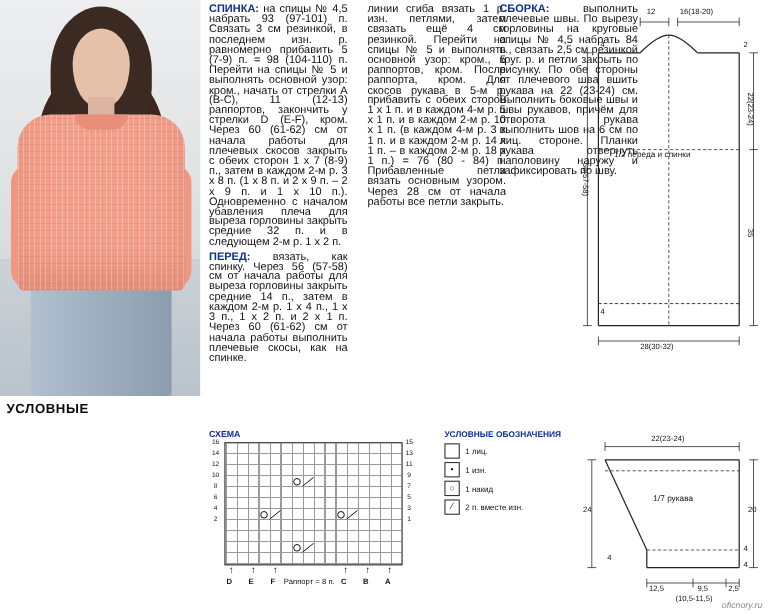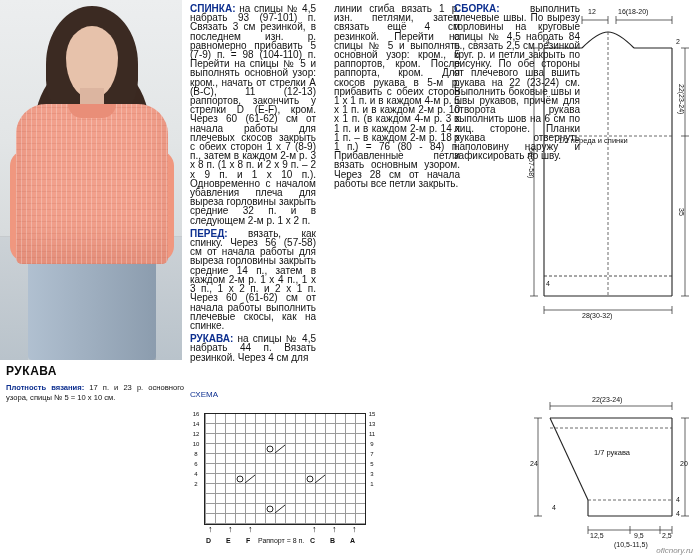--- a/index.html
+++ b/index.html
@@ -142,24 +142,24 @@
   #col2 { left: 322px; margin-left: 12px; }
   #col3 { left: 454px; }
 
   
   .schema-wrap {
     position: absolute;
     left: 190px; top: 390px;
     width: 200px;
   }
   .schema-title {
-    font-weight: normal;
+    font-weight: bold;
     color: #0d2f8f;
     font-size: 8px;
-    margin-bottom: 14px;
+    margin-bottom: 3px;
   }
   .grid-box { position: relative; }
   .grid {
     position: absolute;
     left: 14px; top: 0;
     width: 160px; height: 110px;
     background:#fff;
     border: 1px solid #222;
     background-image:
       repeating-linear-gradient(90deg, #9a9a9a 0 1px, transparent 1px 10px),
@@ -227,30 +227,28 @@
     <div class="hair"></div>
     <div class="face"></div>
     <div class="neck"></div>
     <div class="arm-l"></div>
     <div class="arm-r"></div>
     <div class="jeans"></div>
     <div class="sweater"></div>
     <div class="collar"></div>
   </div>
 
-  <div class="title">РУКАВА</div>
+  <div class="title">УСЛОВНЫЕ</div>
 
   <div class="spec">
-    <p><b>Плотность вязания:</b><span> 17 п. и 23 р. основного узора, спицы № 5 = 10 x 10 см.</span></p>
   </div>
 
   <div class="col" id="col1">
     <p><span class="hd">СПИНКА:</span><span> на спицы № 4,5 набрать 93 (97-101) п. Связать 3 см резинкой, в последнем изн. р. равномерно прибавить 5 (7-9) п. = 98 (104-110) п. Перейти на спицы № 5 и выполнять основной узор: кром., начать от стрелки А (В-С), 11 (12-13) раппортов, закончить у стрелки D (E-F), кром. Через 60 (61-62) см от начала работы для плечевых скосов закрыть с обеих сторон 1 х 7 (8-9) п., затем в каждом 2-м р. 3 х 8 п. (1 х 8 п. и 2 х 9 п. – 2 х 9 п. и 1 х 10 п.). Одновременно с началом убавления плеча для выреза горловины закрыть средние 32 п. и в следующем 2-м р. 1 х 2 п.</span></p>
     <p><span class="hd">ПЕРЕД:</span><span> вязать, как спинку. Через 56 (57-58) см от начала работы для выреза горловины закрыть средние 14 п., затем в каждом 2-м р. 1 х 4 п., 1 х 3 п., 1 х 2 п. и 2 х 1 п. Через 60 (61-62) см от начала работы выполнить плечевые скосы, как на спинке.</span></p>
-    <p><span class="hd">РУКАВА:</span><span> на спицы № 4,5 набрать 44 п. Вязать резинкой. Через 4 см для</span></p>
   </div>
 
   <div class="col" id="col2">
     <p>линии сгиба вязать 1 р. изн. петлями, затем связать ещё 4 см резинкой. Перейти на спицы № 5 и выполнять основной узор: кром., 5 раппортов, кром. После раппорта, кром. Для скосов рукава в 5-м р. прибавить с обеих сторон 1 х 1 п. и в каждом 4-м р. 5 х 1 п. и в каждом 2-м р. 10 х 1 п. (в каждом 4-м р. 3 х 1 п. и в каждом 2-м р. 14 х 1 п. – в каждом 2-м р. 18 х 1 п.) = 76 (80 - 84) п. Прибавленные петли вязать основным узором. Через 28 см от начала работы все петли закрыть.</p>
   </div>
 
   <div class="col" id="col3">
     <p><span class="hd">СБОРКА:</span><span> выполнить плечевые швы. По вырезу горловины на круговые спицы № 4,5 набрать 84 п., связать 2,5 см резинкой круг. р. и петли закрыть по рисунку. По обе стороны от плечевого шва вшить рукава на 22 (23-24) см. Выполнить боковые швы и швы рукавов, причём для отворота рукава выполнить шов на 6 см по лиц. стороне. Планки рукава отвернуть наполовину наружу и зафиксировать по шву.</span></p>
   </div>
 
@@ -305,20 +303,39 @@
         <span style="left:22px;">E</span>
         <span style="left:42px;">F</span>
         <span style="left:106px;">C</span>
         <span style="left:126px;">B</span>
         <span style="left:146px;">A</span>
       </div>
       <div style="position:absolute;left:68px;top:124px;font-size:7px;">Раппорт = 8 п.</div>
     </div>
   </div>
 
+  <div class="legend">
+    <div class="legend-title">УСЛОВНЫЕ ОБОЗНАЧЕНИЯ</div>
+    <div class="legend-row">
+      <span class="legend-sym"></span>
+      <span>1 лиц.</span>
+    </div>
+    <div class="legend-row">
+      <span class="legend-sym">•</span>
+      <span>1 изн.</span>
+    </div>
+    <div class="legend-row">
+      <span class="legend-sym">○</span>
+      <span>1 накид</span>
+    </div>
+    <div class="legend-row">
+      <span class="legend-sym">∕</span>
+      <span>2 п. вместе изн.</span>
+    </div>
+  </div>
 
   <div class="sch" id="sch-body">
     <svg width="165" height="312">
 
       <g stroke="#222" fill="none" stroke-width="1.1">
 
         <line x1="14" y1="288" x2="142" y2="288"></line>
 
         <line x1="14" y1="288" x2="14" y2="40"></line>
 

